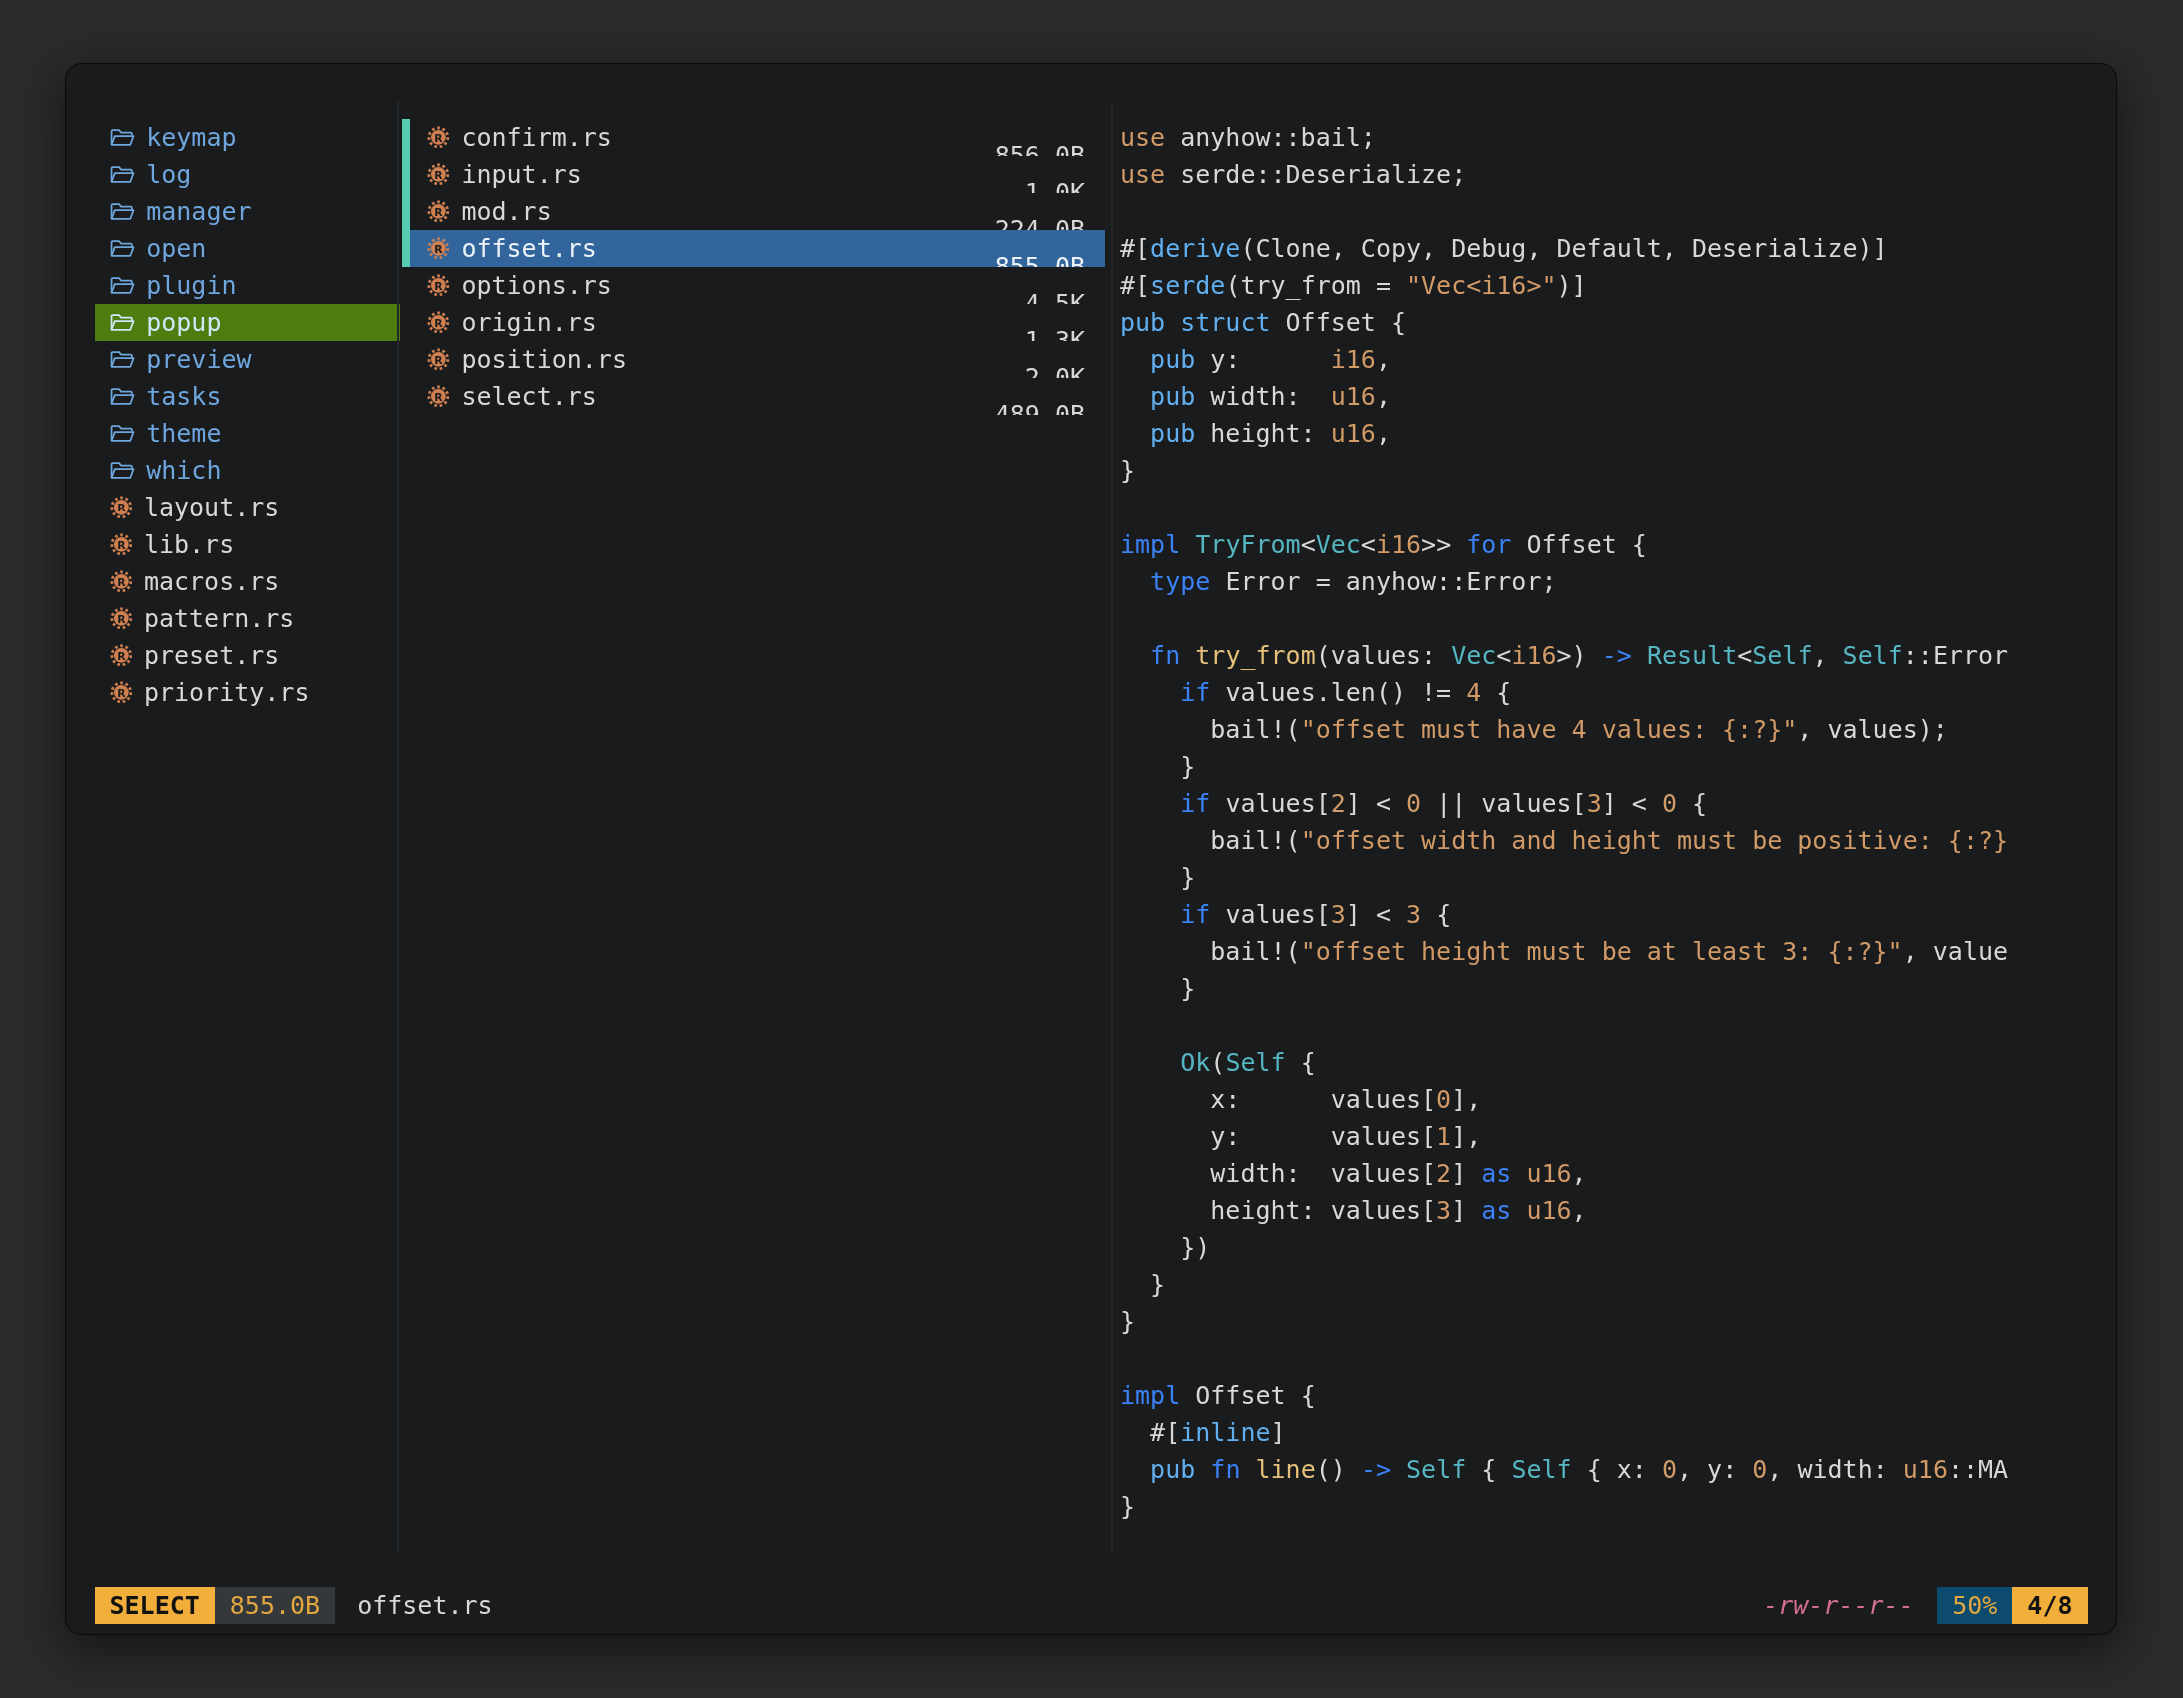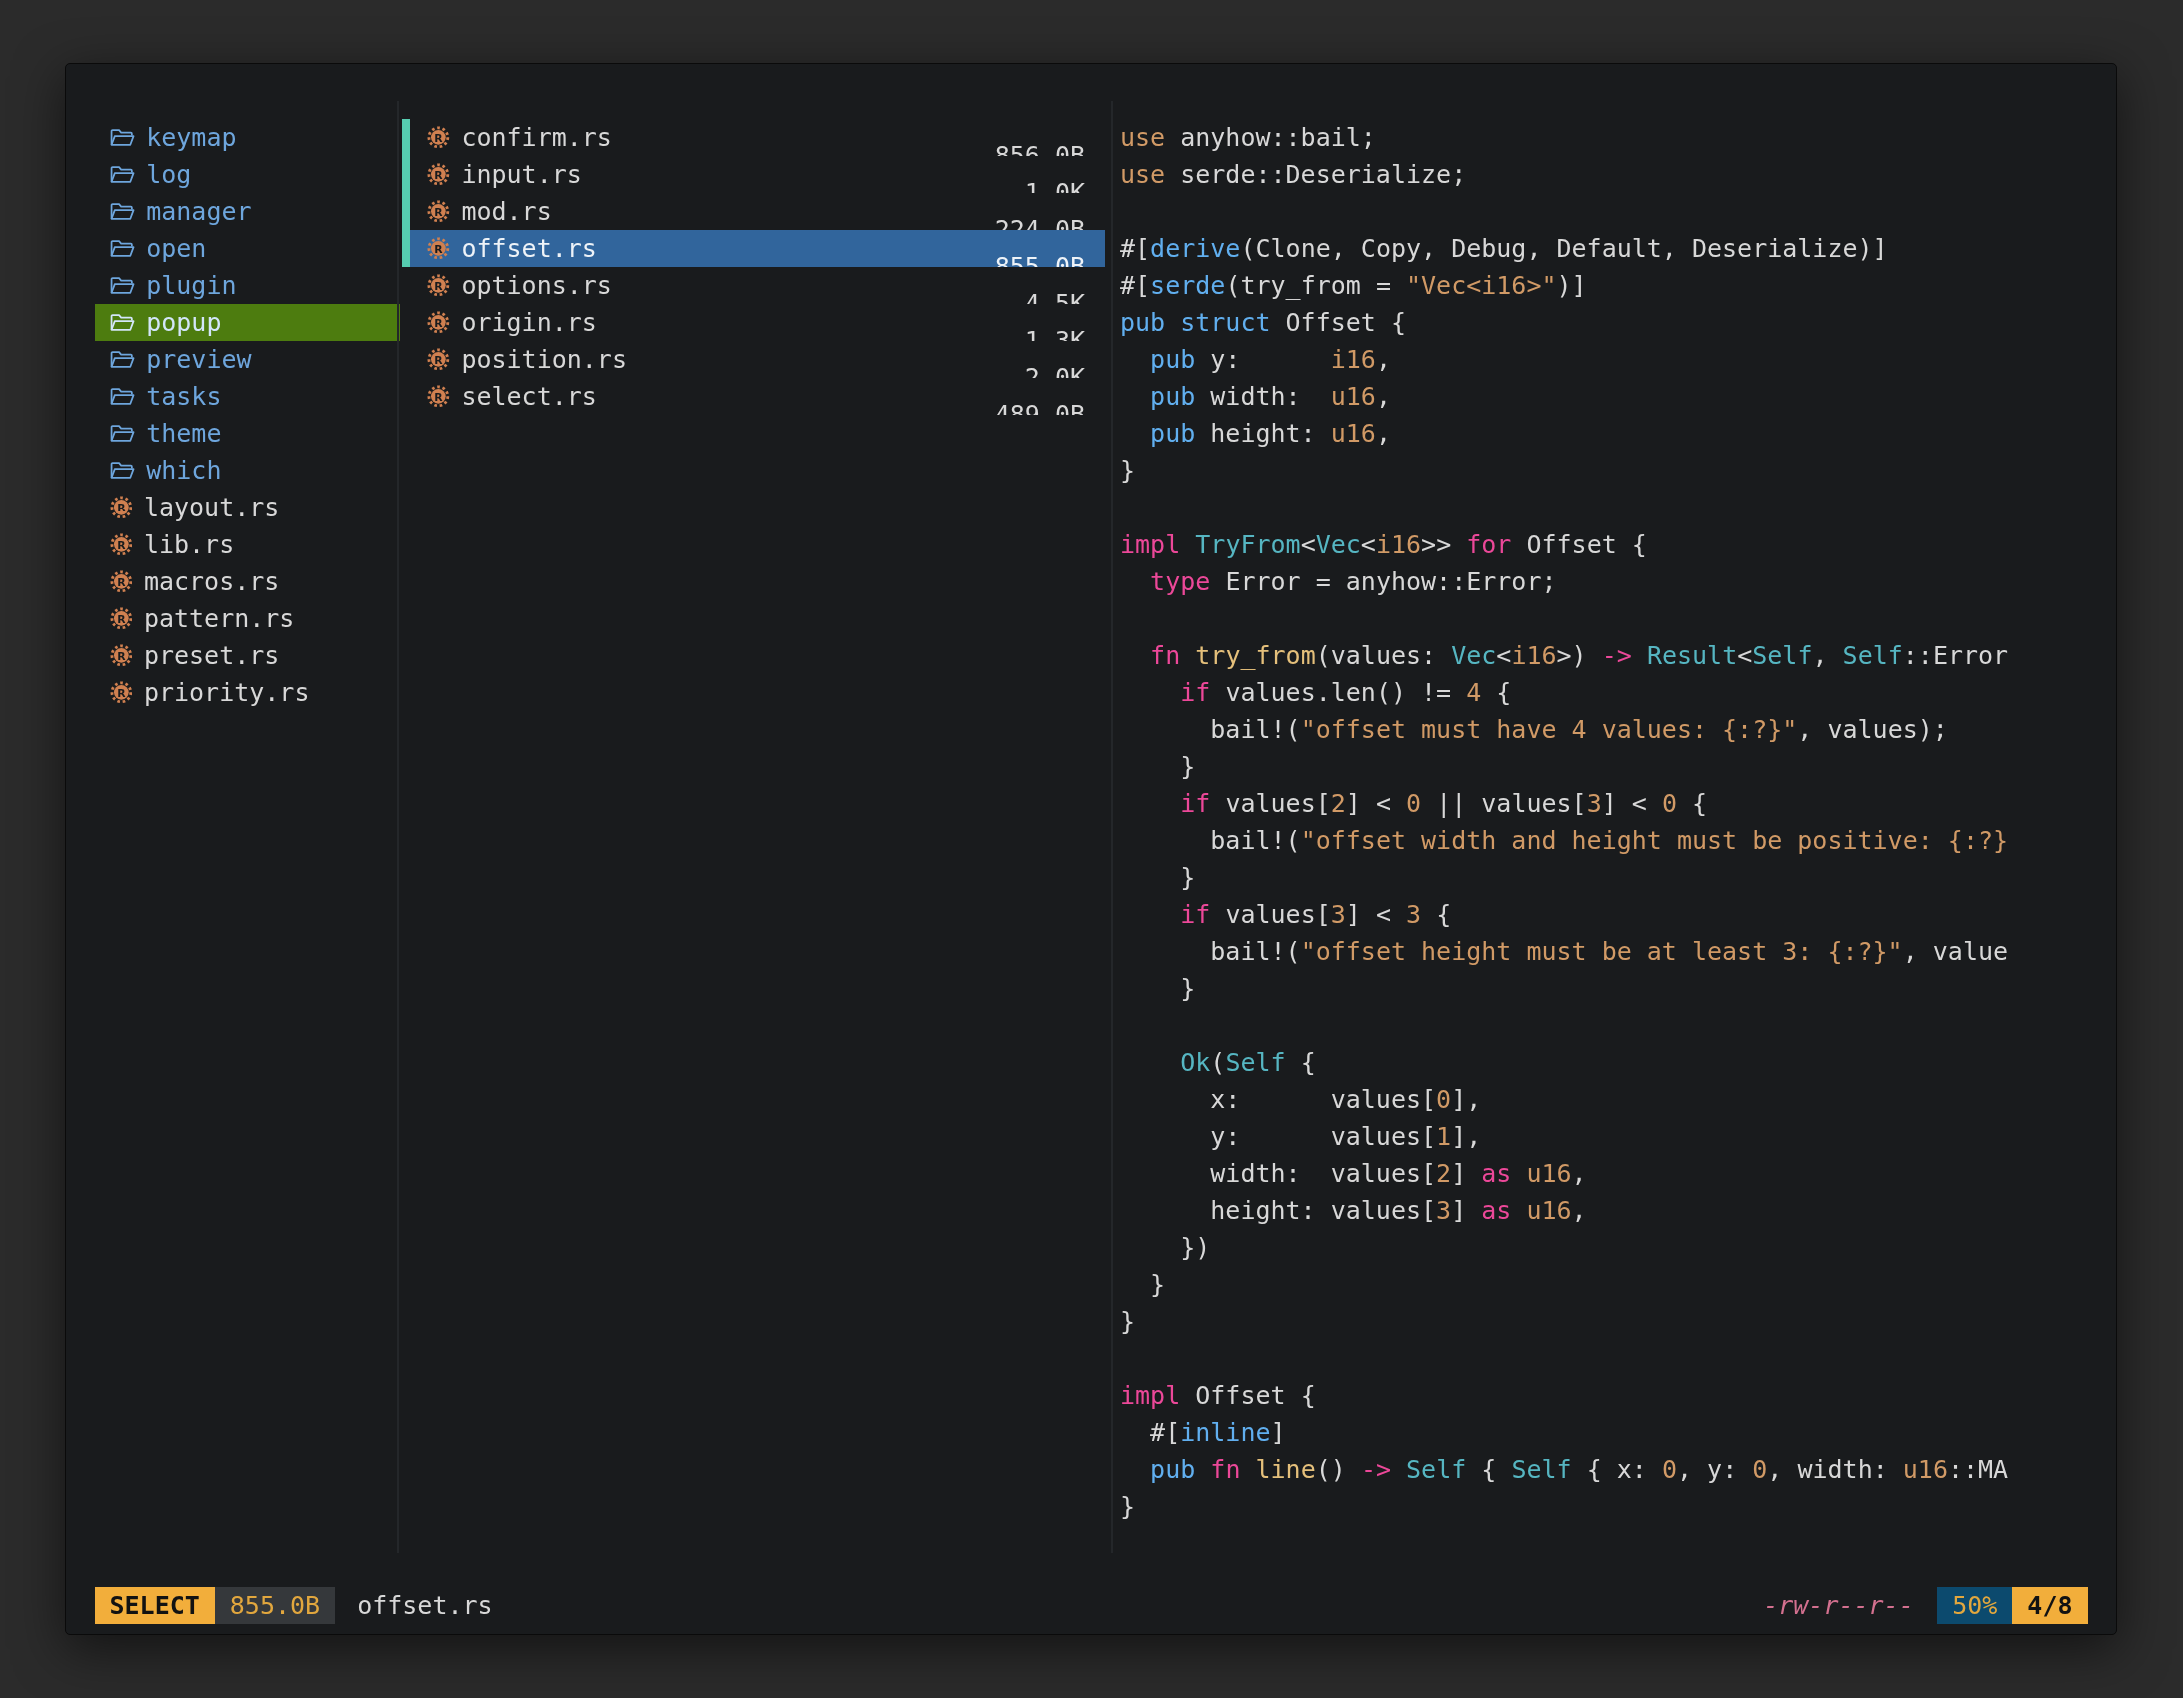--- a/index.html
+++ b/index.html
@@ -2,21 +2,21 @@
 <html style="font-size:13.4px"><head>
 <meta charset="utf-8">
 <style>
   * { margin:0; padding:0; box-sizing:border-box; }
   html,body { width:2183px; height:1698px; overflow:hidden; background:#2b2b2b; }
   body { font-family:"DejaVu Sans Mono", monospace; font-size:25px; color:#d8d8d8; }
 
   .screen { position:absolute; inset:0; background:#2b2b2b; }
   .window {
     position:absolute; left:65px; top:63px; width:2052px; height:1572px;
-    background:#191b1d; border:0.8px solid #0a0a0a; border-radius:5px;
+    background:#191b1d; border:0.8px solid #0a0a0a; border-radius:16px;
     box-shadow:0 13.4px 50px rgba(0,0,0,.55); overflow:hidden;
   }
 
   .pane { position:absolute; top:55px; }
   .pane-left   { left:28.5px;  width:305px; }
   .pane-middle { left:336px; width:703px; }
   .pane-right  { left:1054px; right:26px; bottom:101px; overflow:hidden; }
 
   .divider { position:absolute; top:37px; bottom:81px; width:1.7px; background:#24272a; }
   .divider-1 { left:331px; }
@@ -40,21 +40,21 @@
     position:absolute; left:0; top:0; bottom:0; width:7.6px; background:#56cdb0;
   }
   .file-row .fname { color:#d8d8d8; }
   .file-row .fsize { margin-left:auto; padding-right:20px; color:#d8d8d8;margin-top:35px; }
   .file-row.selected { background:#31659c; }
   .file-row.selected .fname, .file-row.selected .fsize { color:#eef3f8; }
 
   
   .code-line { height:37px; line-height:37px; white-space:pre; overflow:hidden; }
   .c-def { color:#d8d8d8; }
-  .c-kw  { color:#ec4899;text-align:center; }
+  .c-kw  { color:#3b82f6;text-align:center; }
   .c-blu { color:#61afef; }
   .c-typ { color:#56b6c2; }
   .c-orn, .c-num, .c-str { color:#d19a66; }
   .c-fnc { color:#e5c07b; }
 
   
   .statusbar {
     position:absolute; left:28.5px; right:28.5px; bottom:10px; height:37px;
     display:flex; justify-content:space-between; align-items:center; white-space:pre;
   }

